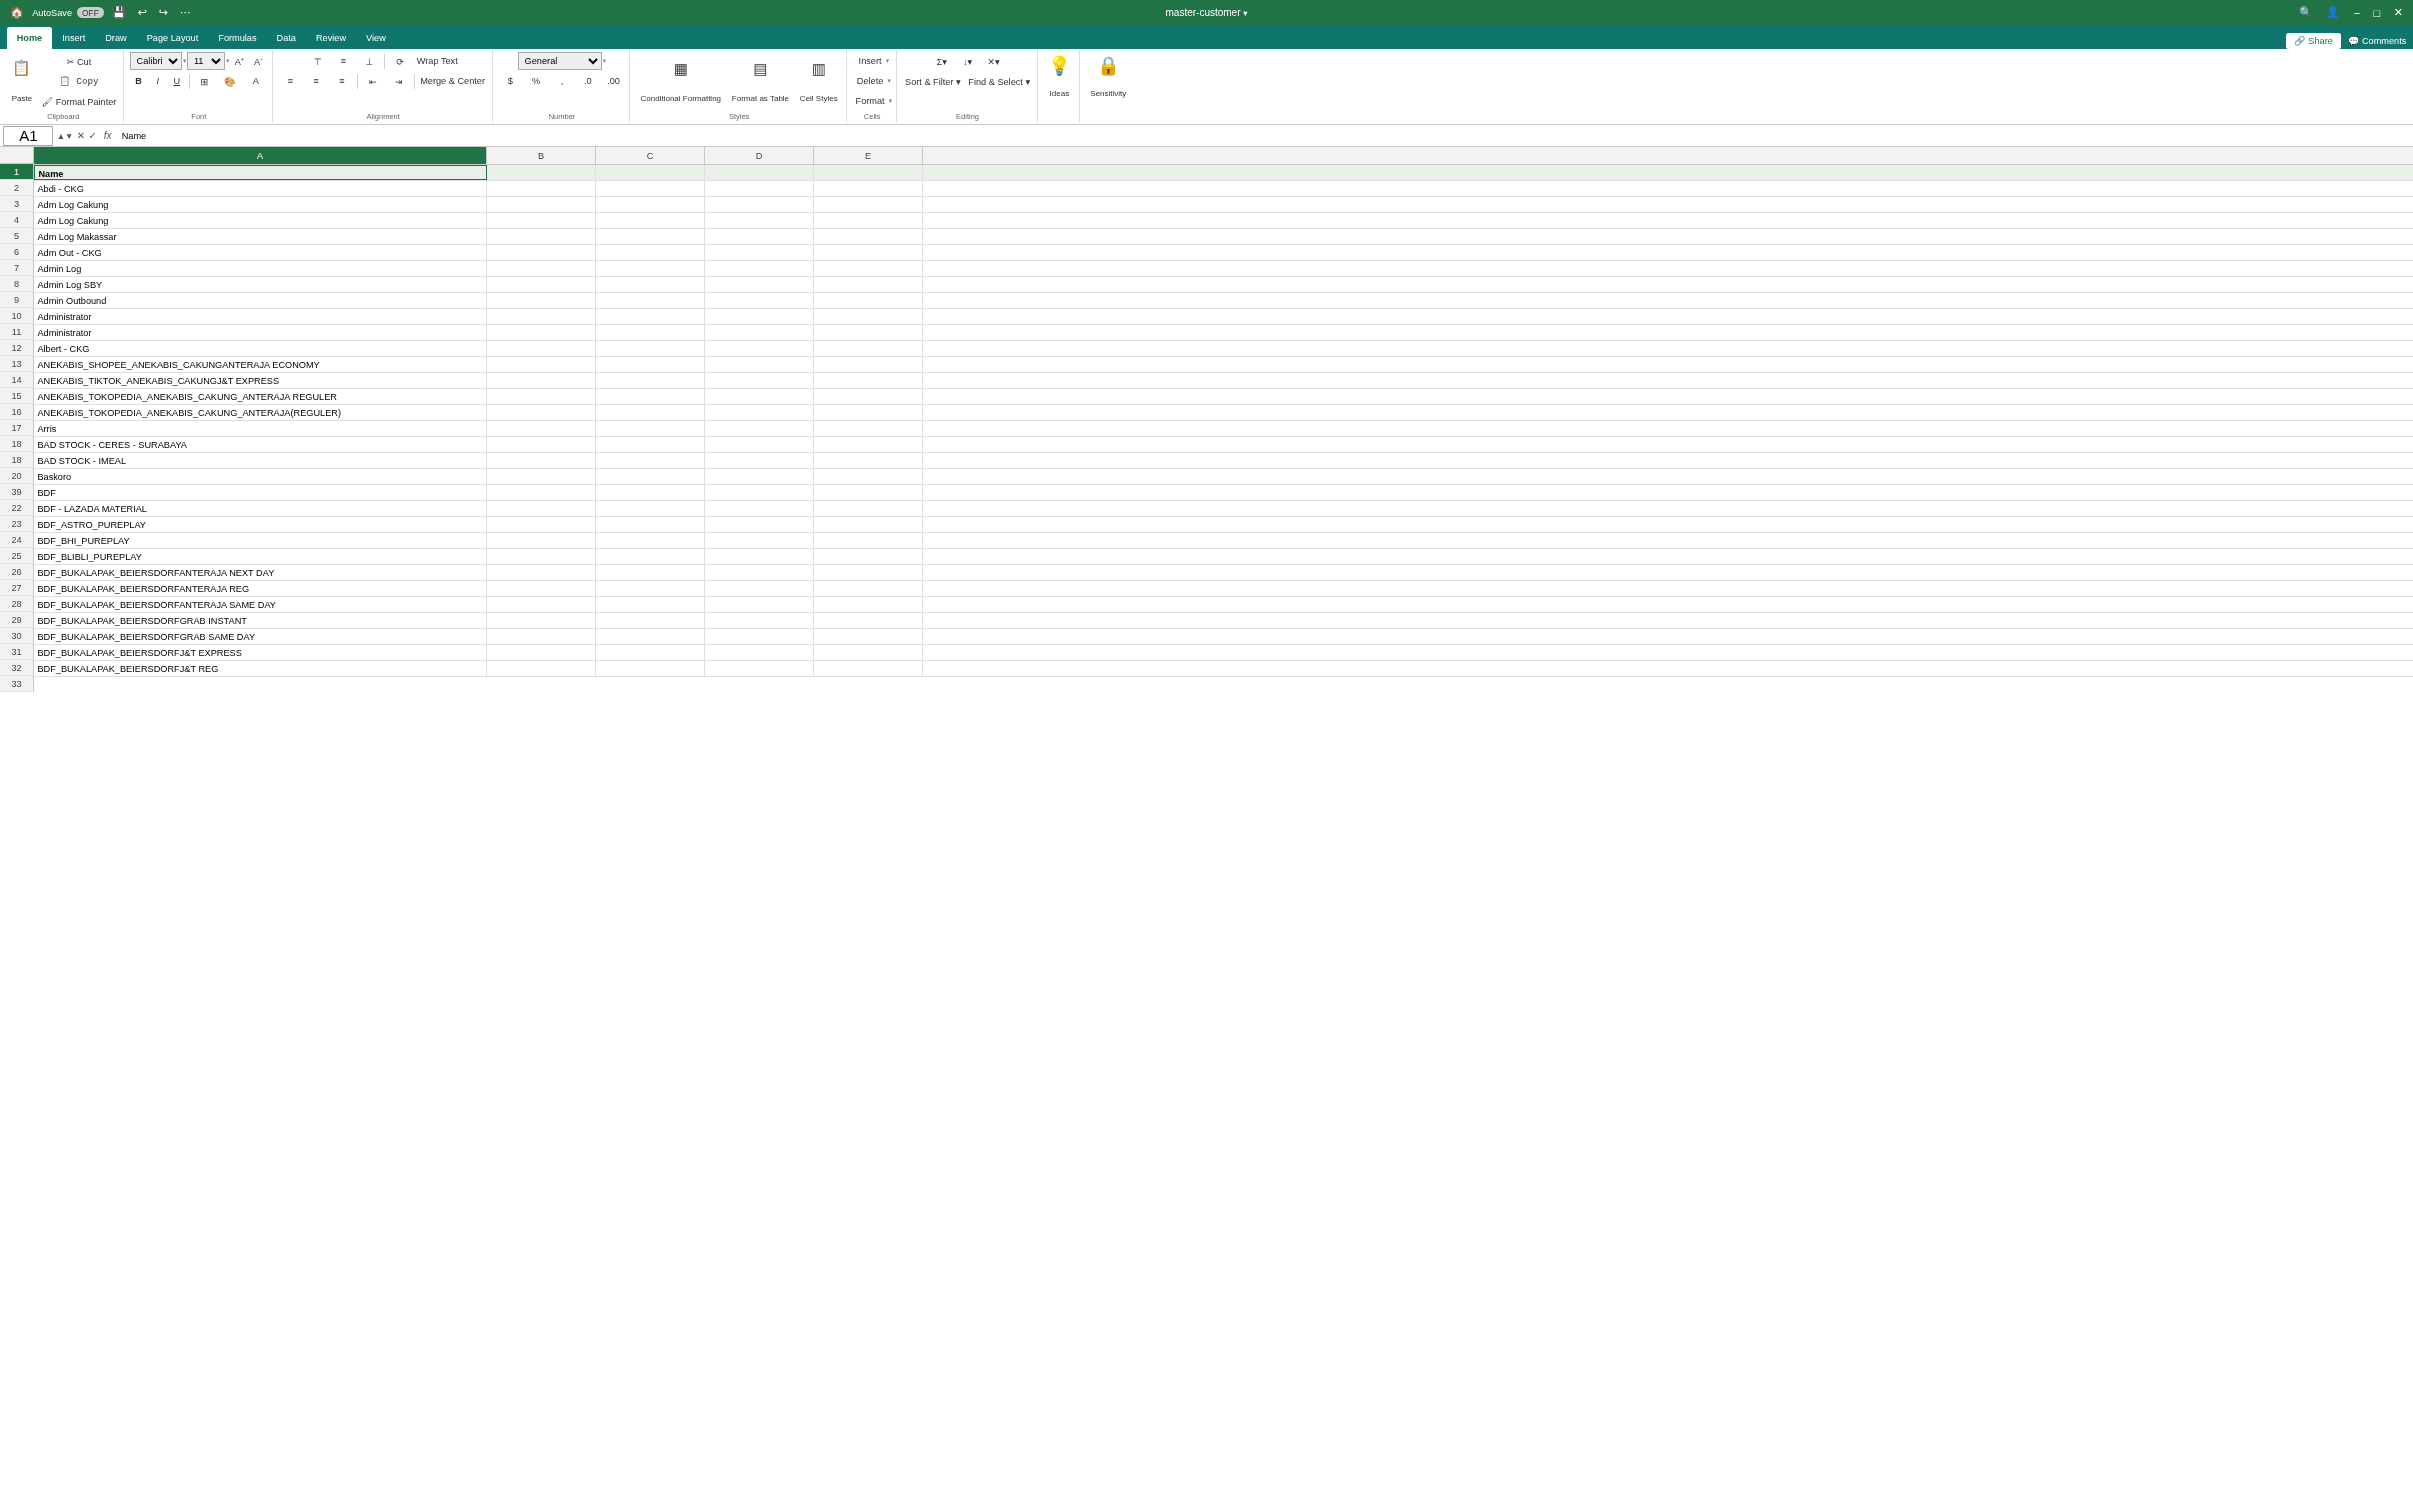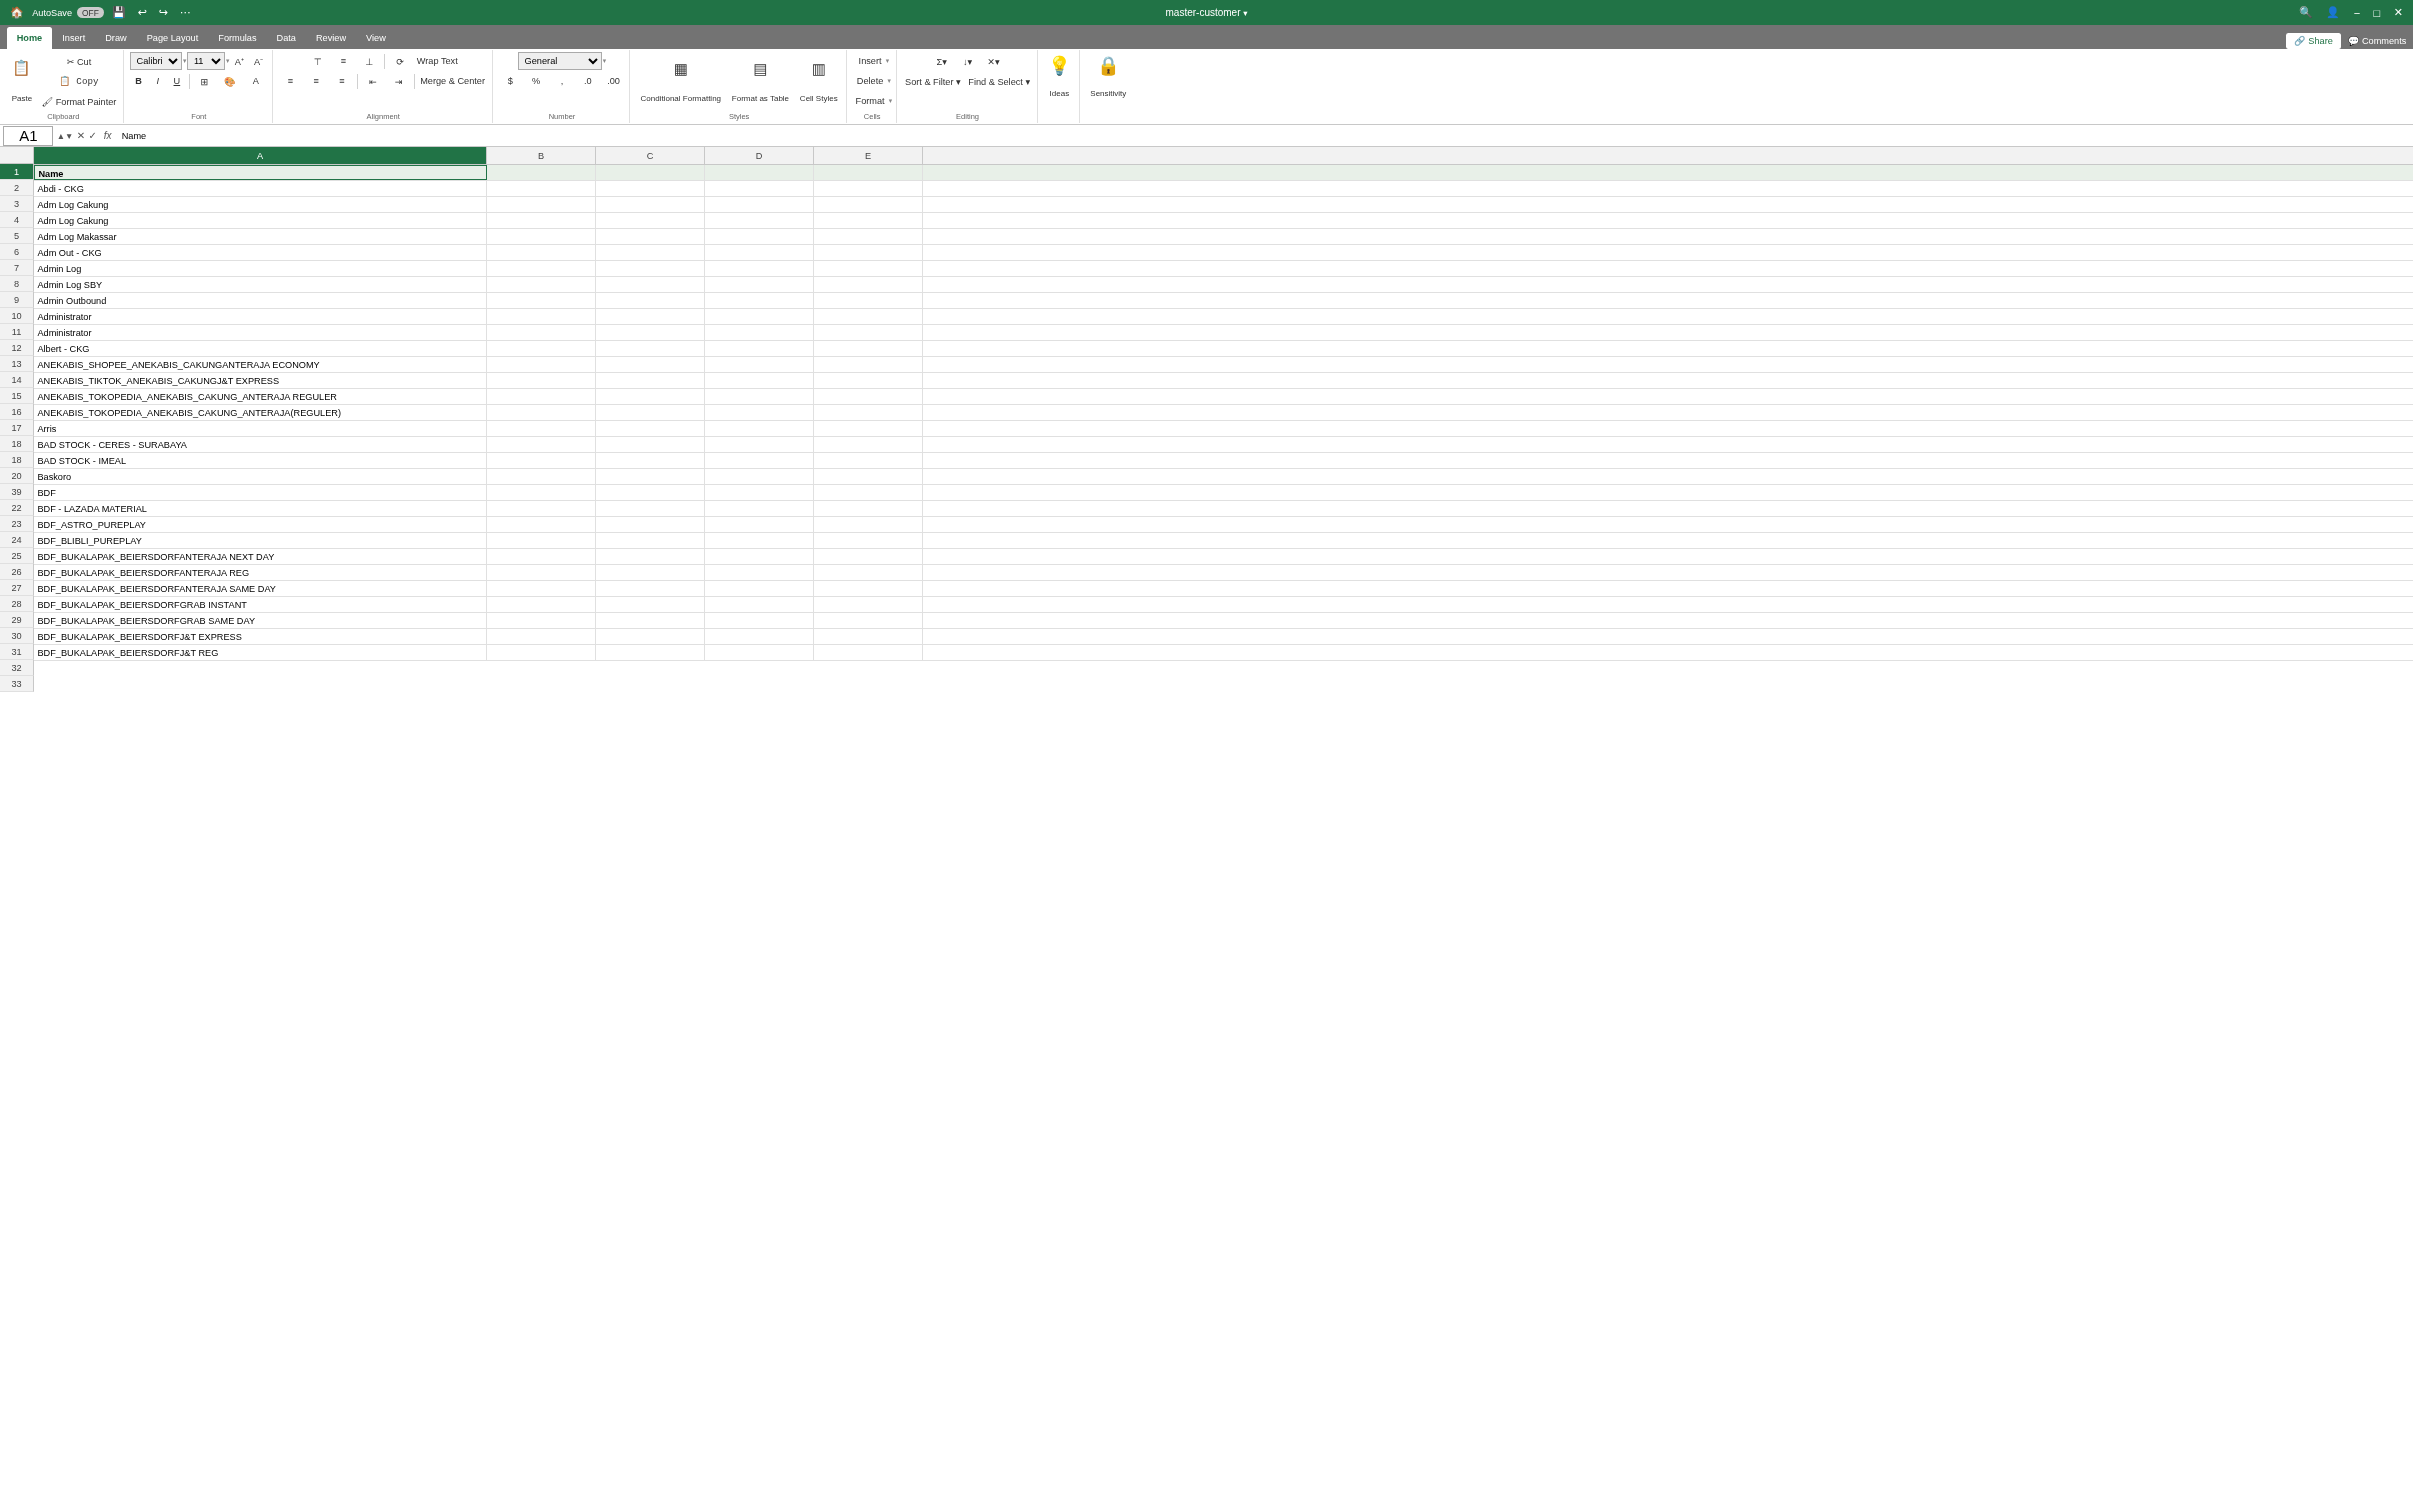--- a/index.html
+++ b/index.html
@@ -16,21 +16,21 @@
       gap: 6.7px;
       font-size: 9.2px;
     }
     #title-bar .left { display: flex; align-items: center; gap: 5px; flex: 1; }
     #title-bar .center { flex: 1; text-align: center; font-size: 10px; }
     #title-bar .right { flex: 1; display: flex; justify-content: flex-end; align-items: center; gap: 6.7px; }
     #title-bar button { background: none; border: none; color: #fff; cursor: pointer; font-size: 11px; padding: 1.7px 3.4px; }
 
     
     #ribbon-tabs {
-      background: #737373;
+      background: #0f766e;
       display: flex;
       align-items: flex-end;
       padding: 0 6.7px;
       height: 23.5px;
     }
     #ribbon-tabs .tab {
       padding: 3.4px 10px;
       cursor: pointer;
       color: #fff;
       font-size: 9.2px;
@@ -625,20 +625,27 @@
             <div class="cell col-e" style="width: 109px;"></div>
           </div>
           <div class="grid-row">
             <div class="cell col-a" style="width: 453px;">BDF_ASTRO_PUREPLAY</div>
             <div class="cell col-b" style="width: 109px;"></div>
             <div class="cell col-c" style="width: 109px;"></div>
             <div class="cell col-d" style="width: 109px;"></div>
             <div class="cell col-e" style="width: 109px;"></div>
           </div>
           <div class="grid-row">
+            <div class="cell col-a" style="width: 453px;">BDF_BHI_PUREPLAY</div>
+            <div class="cell col-b" style="width: 109px;"></div>
+            <div class="cell col-c" style="width: 109px;"></div>
+            <div class="cell col-d" style="width: 109px;"></div>
+            <div class="cell col-e" style="width: 109px;"></div>
+          </div>
+          <div class="grid-row">
             <div class="cell col-a" style="width: 453px;">BDF_BLIBLI_PUREPLAY</div>
             <div class="cell col-b" style="width: 109px;"></div>
             <div class="cell col-c" style="width: 109px;"></div>
             <div class="cell col-d" style="width: 109px;"></div>
             <div class="cell col-e" style="width: 109px;"></div>
           </div>
           <div class="grid-row">
             <div class="cell col-a" style="width: 453px;">BDF_BUKALAPAK_BEIERSDORFANTERAJA NEXT DAY</div>
             <div class="cell col-b" style="width: 109px;"></div>
             <div class="cell col-c" style="width: 109px;"></div>

